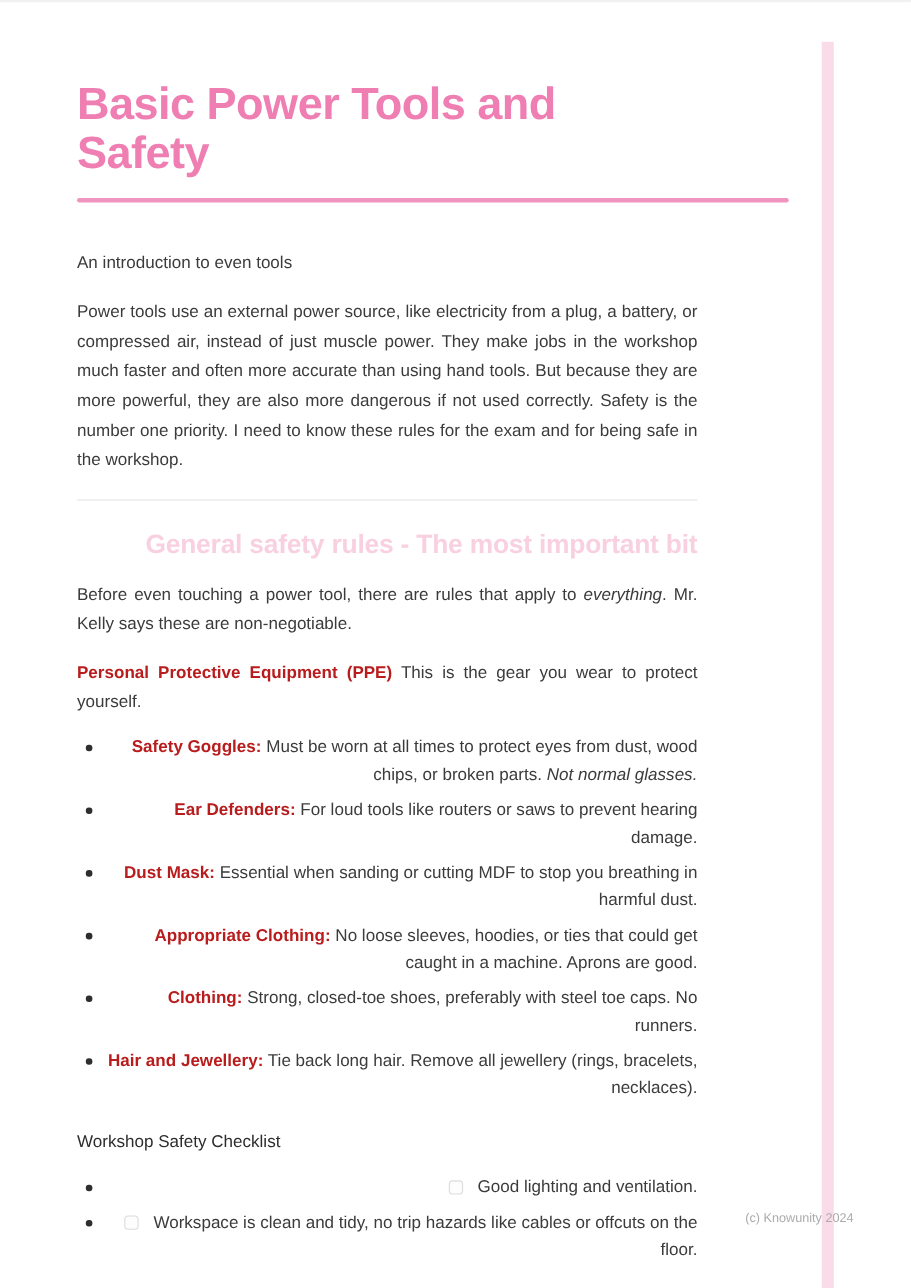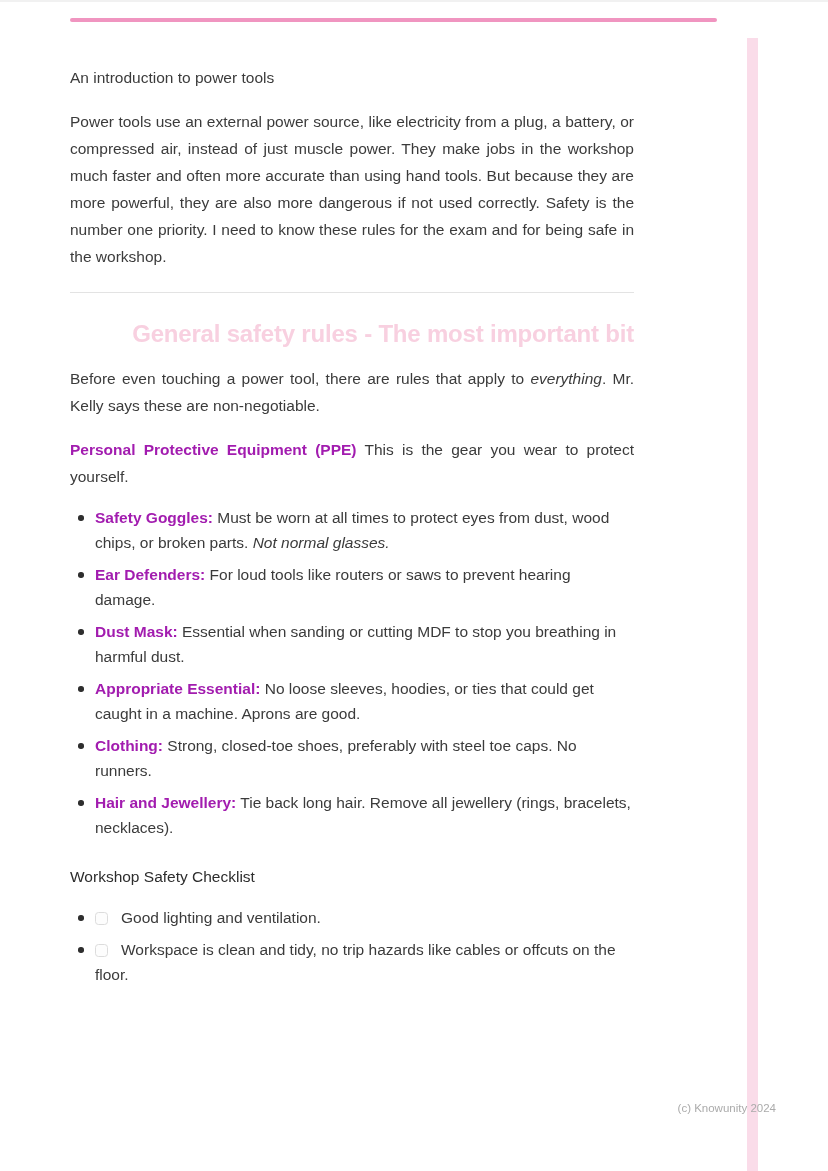--- a/index.html
+++ b/index.html
@@ -67,26 +67,27 @@
   }
   .section-heading {
     margin: 26px 0 0 0;
     font-size: 24px;
     line-height: 29px;
     font-weight: bold;
     color: #f8d0e0;
     letter-spacing: -0.2px;
     text-align: right;
   }
-  .bold { font-weight: bold; color: #a21caf; }
+  .bold { font-weight: bold; color: #b91c1c; }
   .italic { font-style: italic; }
   ul.bullets {
     margin: 15px 0 0 0;
     padding: 0 0 0 25px;
     list-style: none;
+    text-align: right;
   }
   ul.bullets li {
     position: relative;
     font-size: 15.5px;
     line-height: 25px;
     margin-bottom: 7px;
   }
   ul.bullets li::before {
     content: "";
     position: absolute;
@@ -124,39 +125,40 @@
   }
 </style>
 </head>
 <body>
 
 <div class="page-edge-top"></div>
 <div class="stripe"></div>
 
 <div class="content">
 
+  <h1 class="title">Basic Power Tools and Safety</h1>
   <div class="title-rule"></div>
 
-  <p class="lead">An introduction to power tools</p>
+  <p class="lead">An introduction to even tools</p>
 
   <p class="para justify">Power tools use an external power source, like electricity from a plug, a battery, or compressed air, instead of just muscle power. They make jobs in the workshop much faster and often more accurate than using hand tools. But because they are more powerful, they are also more dangerous if not used correctly. Safety is the number one priority. I need to know these rules for the exam and for being safe in the workshop.</p>
 
   <hr class="divider">
 
   <h2 class="section-heading">General safety rules - The most important bit</h2>
 
   <p class="para justify"><span>Before even touching a power tool, there are rules that apply to </span><span class="italic">everything</span><span>. Mr. Kelly says these are non-negotiable.</span></p>
 
   <p class="para justify"><span class="bold">Personal Protective Equipment (PPE)</span><span> This is the gear you wear to protect yourself.</span></p>
 
   <ul class="bullets">
     <li><span class="bold">Safety Goggles:</span><span> Must be worn at all times to protect eyes from dust, wood chips, or broken parts. </span><span class="italic">Not normal glasses.</span></li>
     <li><span class="bold">Ear Defenders:</span><span> For loud tools like routers or saws to prevent hearing damage.</span></li>
     <li><span class="bold">Dust Mask:</span><span> Essential when sanding or cutting MDF to stop you breathing in harmful dust.</span></li>
-    <li><span class="bold">Appropriate Essential:</span><span> No loose sleeves, hoodies, or ties that could get caught in a machine. Aprons are good.</span></li>
+    <li><span class="bold">Appropriate Clothing:</span><span> No loose sleeves, hoodies, or ties that could get caught in a machine. Aprons are good.</span></li>
     <li><span class="bold">Clothing:</span><span> Strong, closed-toe shoes, preferably with steel toe caps. No runners.</span></li>
     <li><span class="bold">Hair and Jewellery:</span><span> Tie back long hair. Remove all jewellery (rings, bracelets, necklaces).</span></li>
   </ul>
 
   <p class="checklist-heading">Workshop Safety Checklist</p>
 
   <ul class="bullets">
     <li><span class="checkbox"></span><span>Good lighting and ventilation.</span></li>
     <li><span class="checkbox"></span><span>Workspace is clean and tidy, no trip hazards like cables or offcuts on the floor.</span></li>
   </ul>

